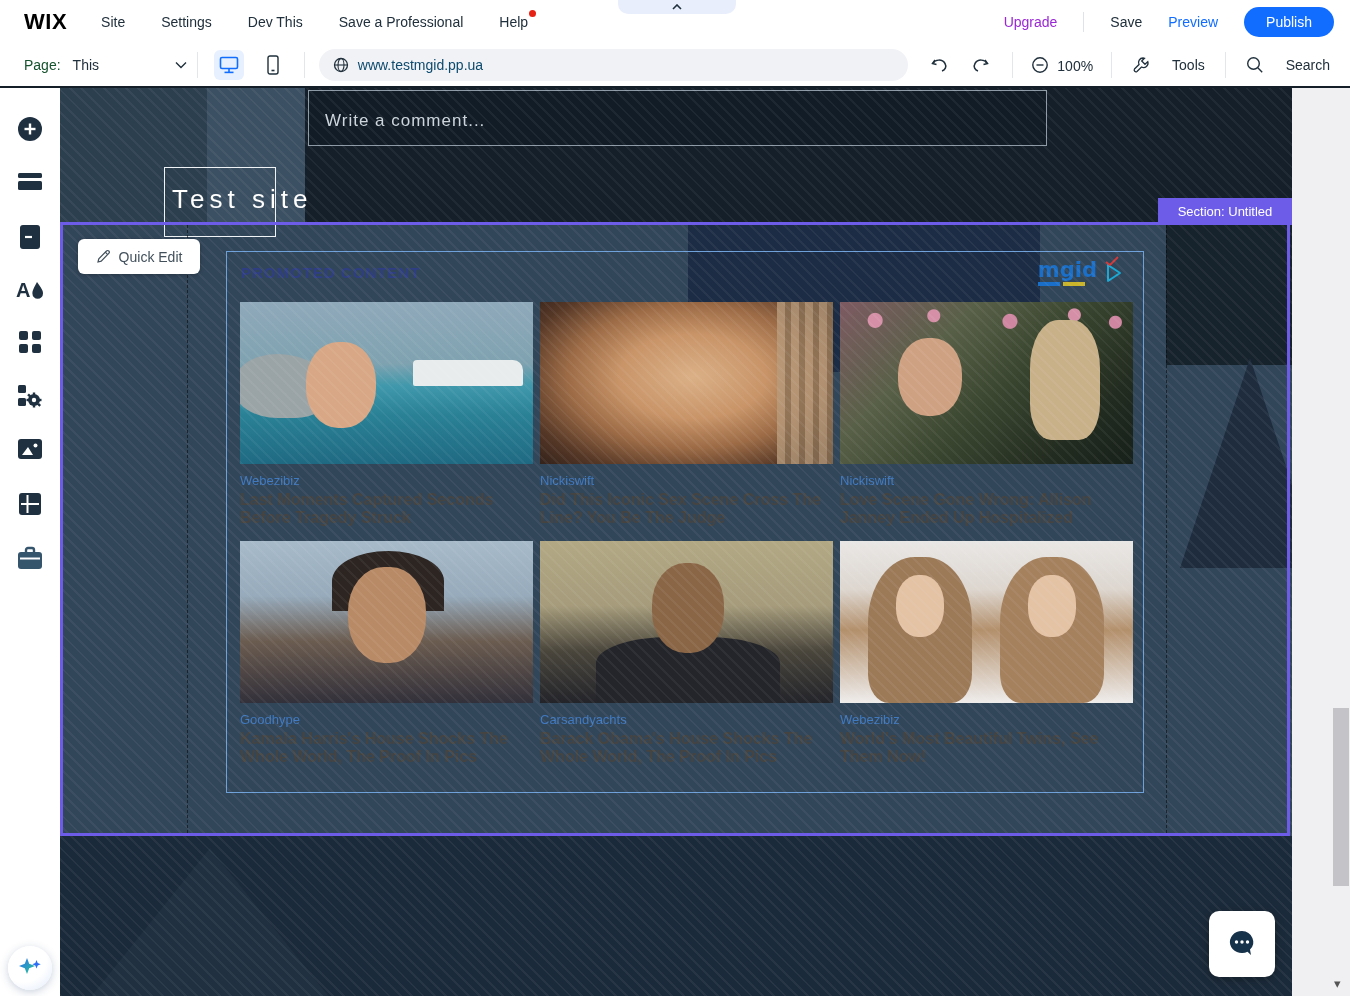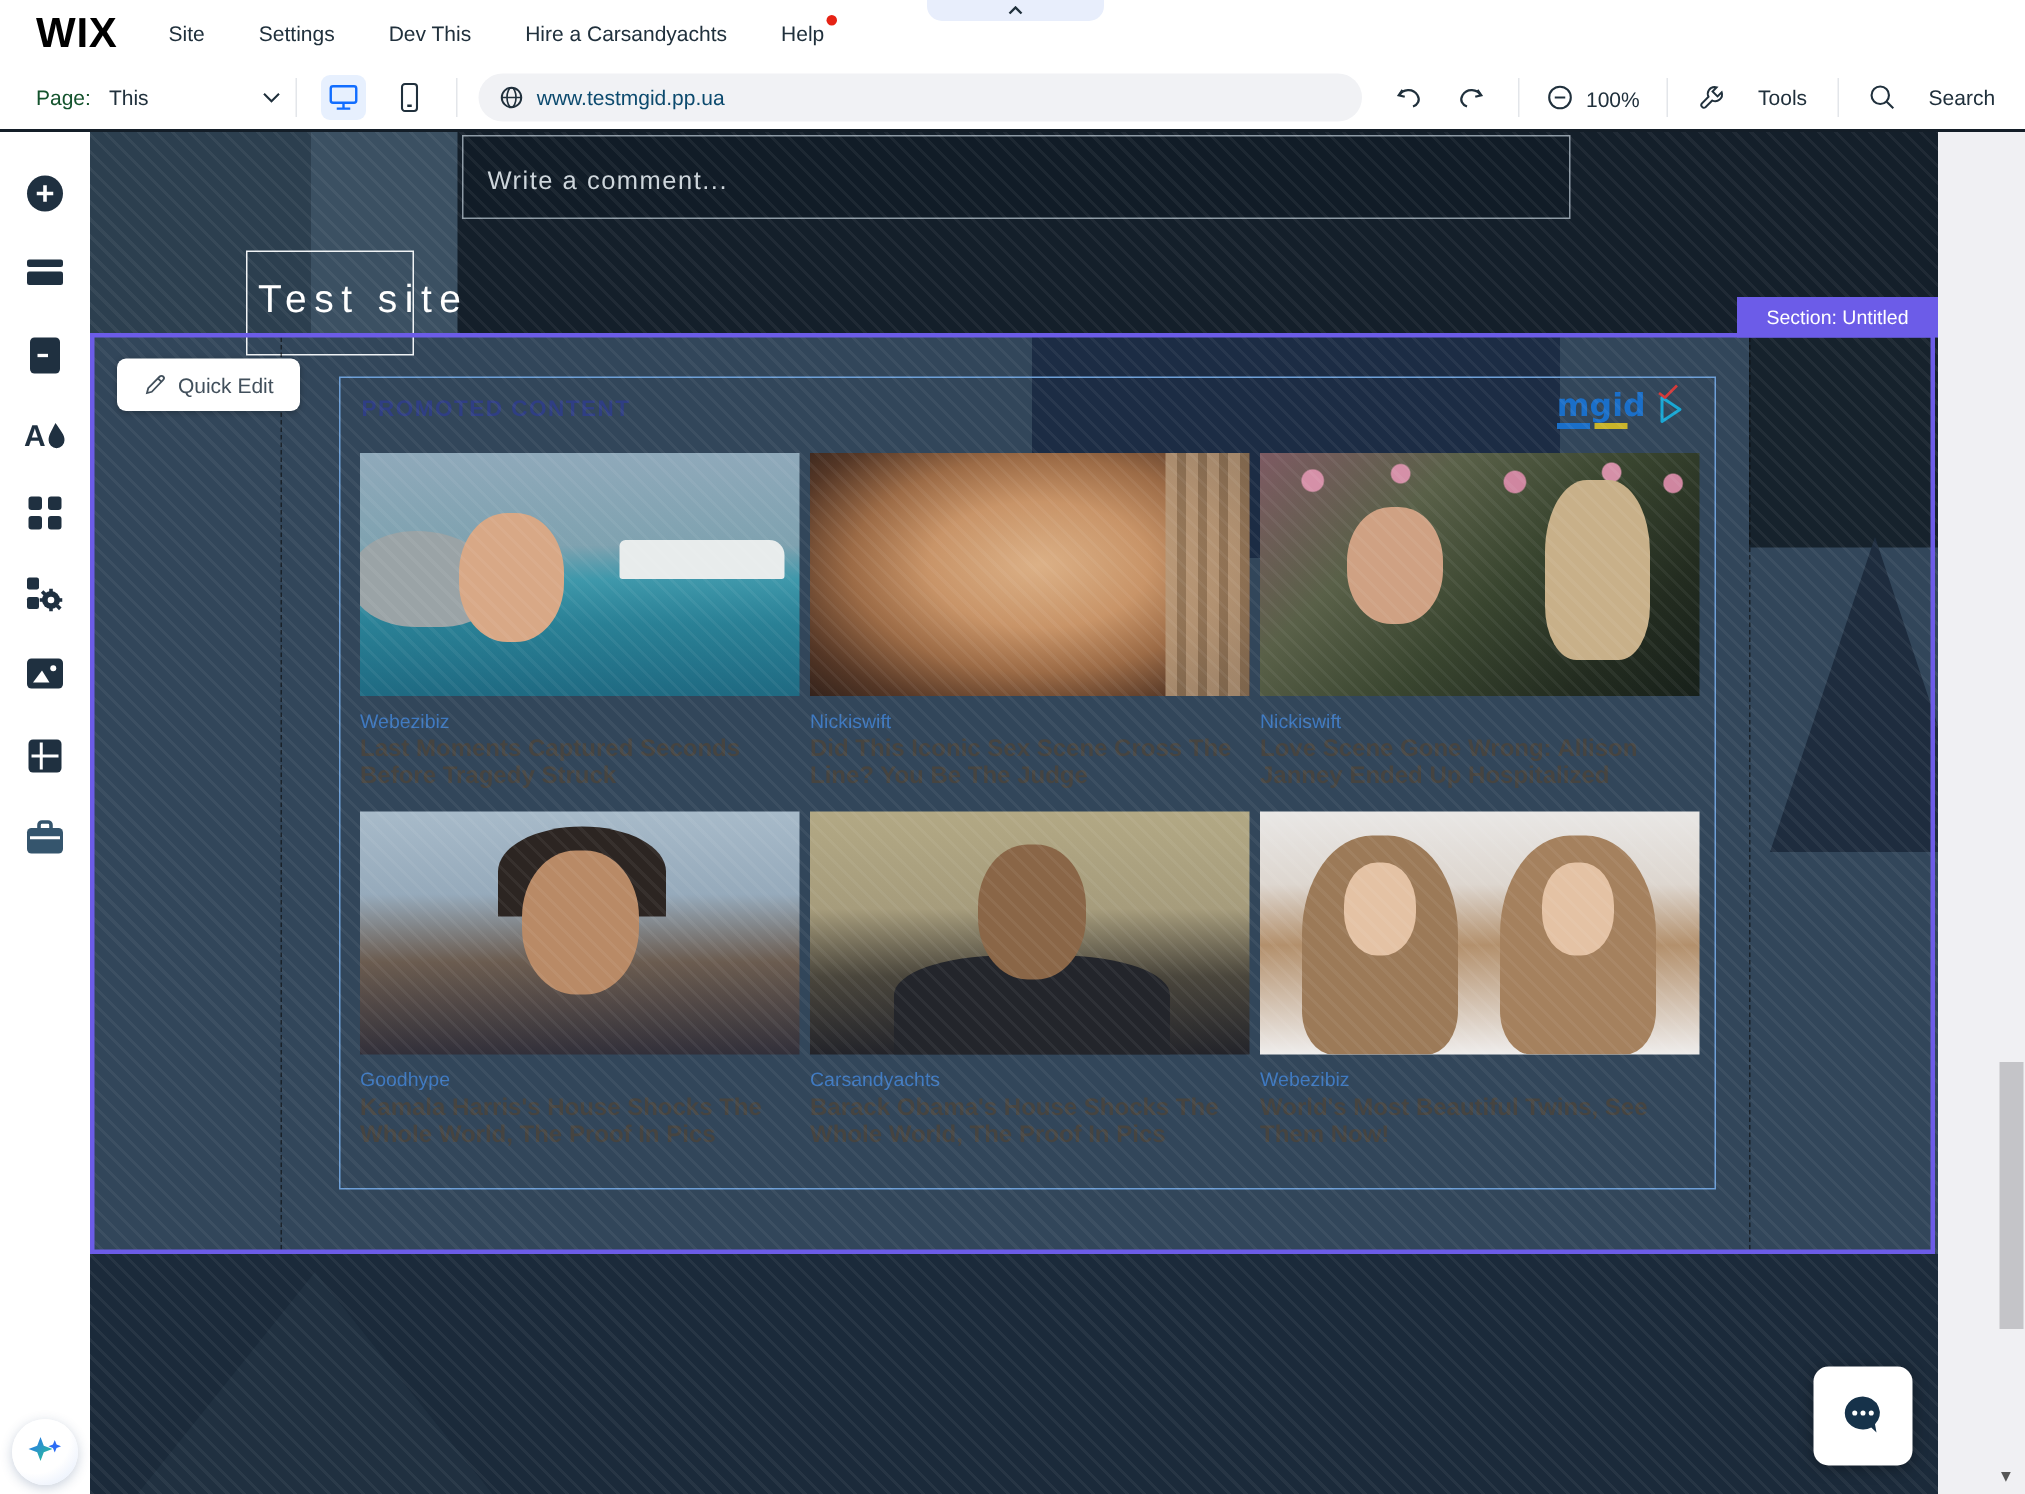--- a/index.html
+++ b/index.html
@@ -2,21 +2,21 @@
 <html><head>
 <meta charset="utf-8">
 <style>
   * { margin:0; padding:0; box-sizing:border-box; }
   html,body { background:#e7e9ee; }
   body { font-family:"Liberation Sans", sans-serif; }
   #stage { position:relative; width:1350px; height:996px; overflow:hidden; background:#fff; }
 
   
   .topbar { position:absolute; left:0; top:0; width:1350px; height:44px; background:#fff; display:flex; align-items:center; z-index:40; }
-  .wix-logo { font-weight:800; font-size:28px; letter-spacing:0.5px; color:#000; margin-left:24px; }
+  .wix-logo { font-weight:800; font-size:22px; letter-spacing:0.5px; color:#000; margin-left:24px; }
   .topnav { display:flex; align-items:center; margin-left:34px; gap:36px; }
   .topnav .navitem { font-size:14px; color:#20303c; cursor:pointer; position:relative; }
   .help-dot { position:absolute; right:-8px; top:-4px; width:7px; height:7px; border-radius:50%; background:#e62214; }
   .topbar-right { margin-left:auto; display:flex; align-items:center; margin-right:16px; gap:26px; }
   .upgrade { color:#9a27d5; font-size:14px; }
   .tb-divider { width:1px; height:20px; background:#dfe3e8; }
   .save, .preview { font-size:14px; color:#20303c; }
   .preview { color:#116dff; }
   .publish-btn { background:#116dff; color:#fff; font-size:14px; border:none; border-radius:16px; height:30px; padding:0 22px; cursor:pointer; }
 
@@ -126,22 +126,29 @@
 <body>
 
 <div id="stage">
 
   <div class="topbar">
     <div class="wix-logo">WIX</div>
     <div class="topnav">
       <div class="navitem">Site</div>
       <div class="navitem">Settings</div>
       <div class="navitem">Dev This</div>
-      <div class="navitem">Hire a Carsandyachts</div>
+      <div class="navitem">Save a Professional</div>
       <div class="navitem"><span>Help</span><span class="help-dot"></span></div>
+    </div>
+    <div class="topbar-right">
+      <div class="upgrade">Upgrade</div>
+      <div class="tb-divider"></div>
+      <div class="save">Save</div>
+      <div class="preview">Preview</div>
+      <button class="publish-btn">Publish</button>
     </div>
   </div>
 
   <div class="collapse-tab">
     <svg width="10" height="6" viewBox="0 0 10 6">
         <path d="M1 5 L5 1 L9 5" stroke="#20303c" stroke-width="1.6" fill="none"></path>
       </svg>
   </div>
 
   <div class="toolbar">

